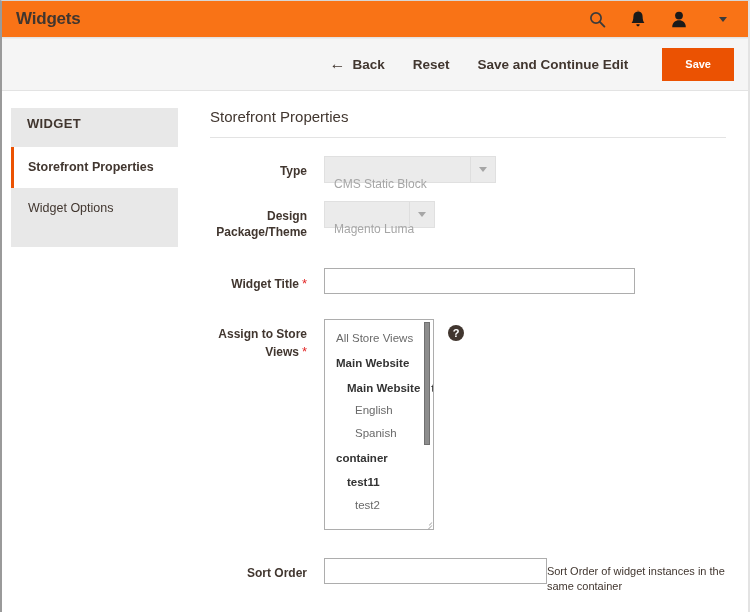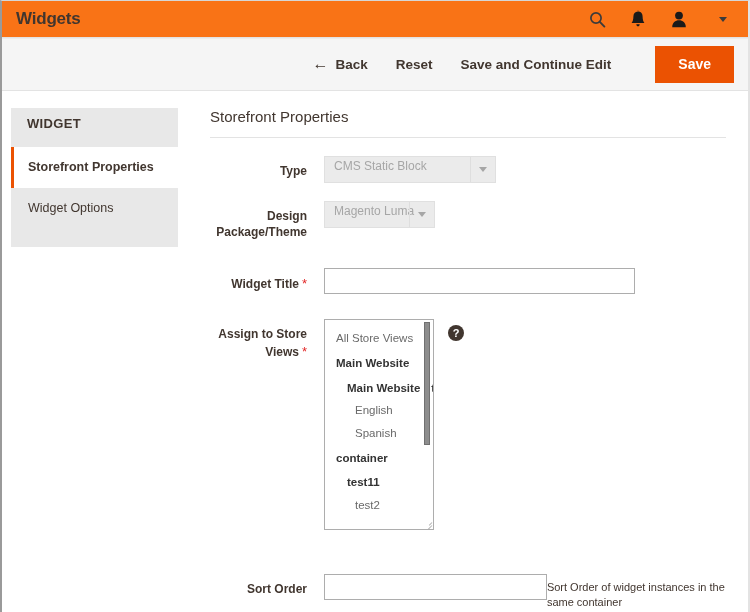--- a/index.html
+++ b/index.html
@@ -104,25 +104,25 @@
     font-weight: normal;
     line-height: 1;
     position: relative;
     top: -1px;
   }
   .btn-primary {
     background: #eb5202;
     border: 1px solid #eb5202;
     color: #ffffff;
     font-family: "Liberation Sans", sans-serif;
-    font-size: 14px;
+    font-size: 11px;
     font-weight: bold;
     padding: 9px 22px;
     cursor: pointer;
-    margin-left: 30px;
+    margin-left: 20px;
     line-height: 1.15;
   }
 
   
   .page-body {
     display: flex;
     padding: 17px 0 0 9px;
     height: calc(612px - 37px - 54px);
   }
 
@@ -203,21 +203,21 @@
   .fake-select {
     display: inline-flex;
     align-items: stretch;
     background: #ebebeb;
     border: 1px solid #e0e0e0;
     height: 27px;
     color: #a6a6a6;
     font-size: 12px;
   }
   .fake-select .fs-value {
-    padding: 2px 10px 0 9px;
+    padding: 20px 10px 0 9px;
     white-space: nowrap;
     line-height: 1.2;
   }
   .fake-select.wide .fs-value { width: 145px; }
   .fake-select.narrow .fs-value { width: 84px; }
   .fake-select .fs-caret {
     width: 25px;
     border-left: 1px solid #dedede;
     display: flex;
     align-items: center;
@@ -462,21 +462,21 @@
             </div>
             <div class="ms-resize">
                 <i></i>
                 <b></b>
               </div>
           </div>
           <div class="help-icon">?</div>
         </div>
       </div>
 
-      <div class="field-row" style="margin-top:44px;">
+      <div class="field-row" style="margin-top:28px;">
         <div class="field-label">Sort Order</div>
         <div class="field-control sort-block">
           <input class="text-input" type="text" value="" style="">
           <div class="field-note">Sort Order of widget instances in the same container</div>
         </div>
       </div>
 
     </div>
   </div>
 </div>

